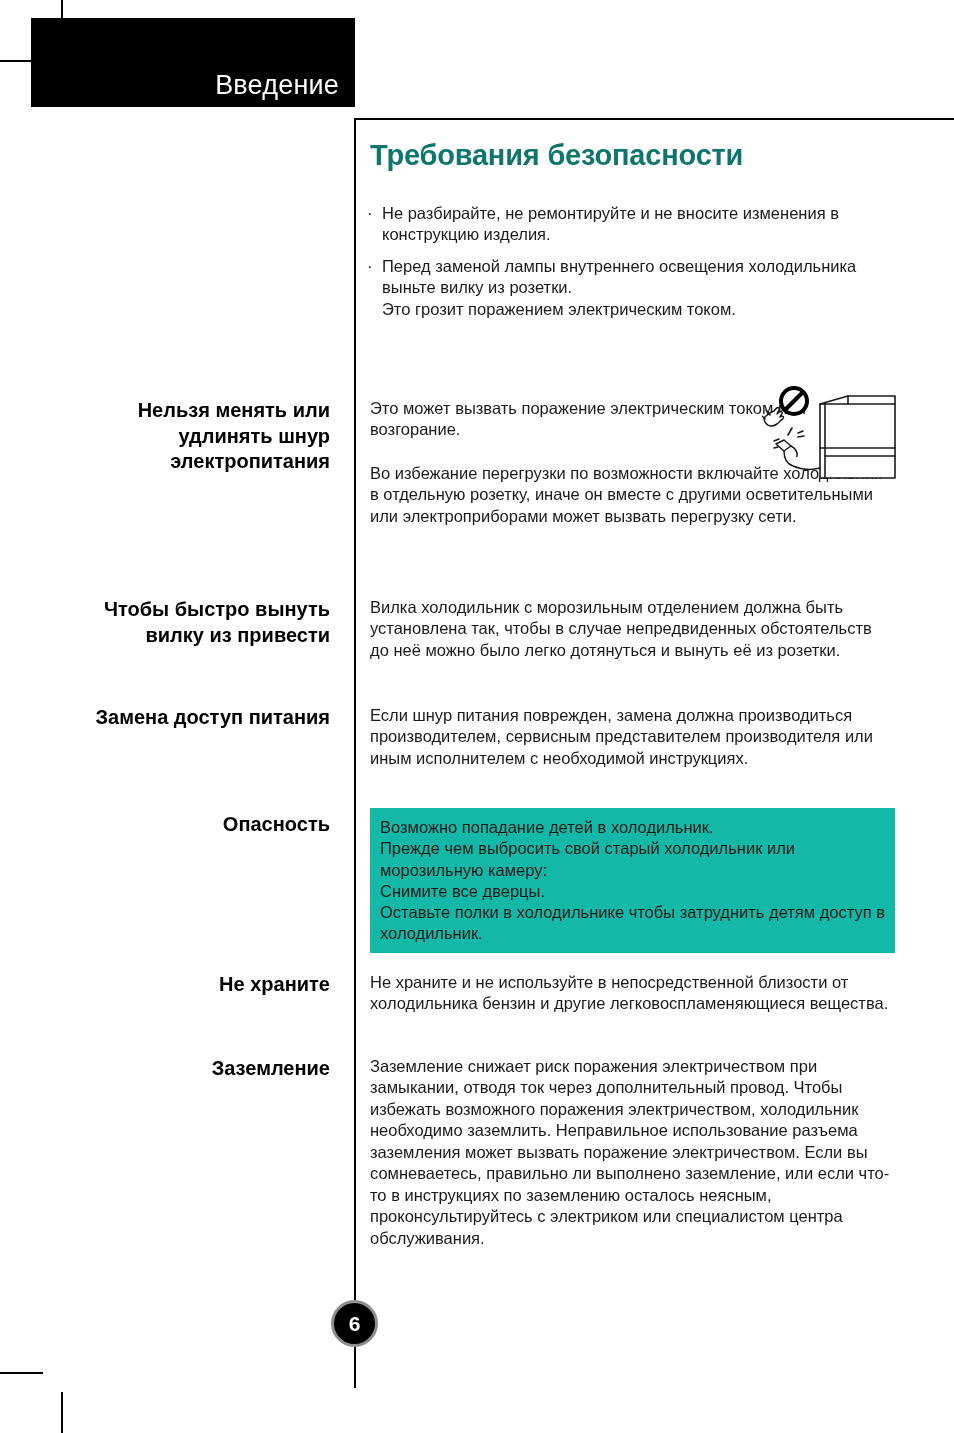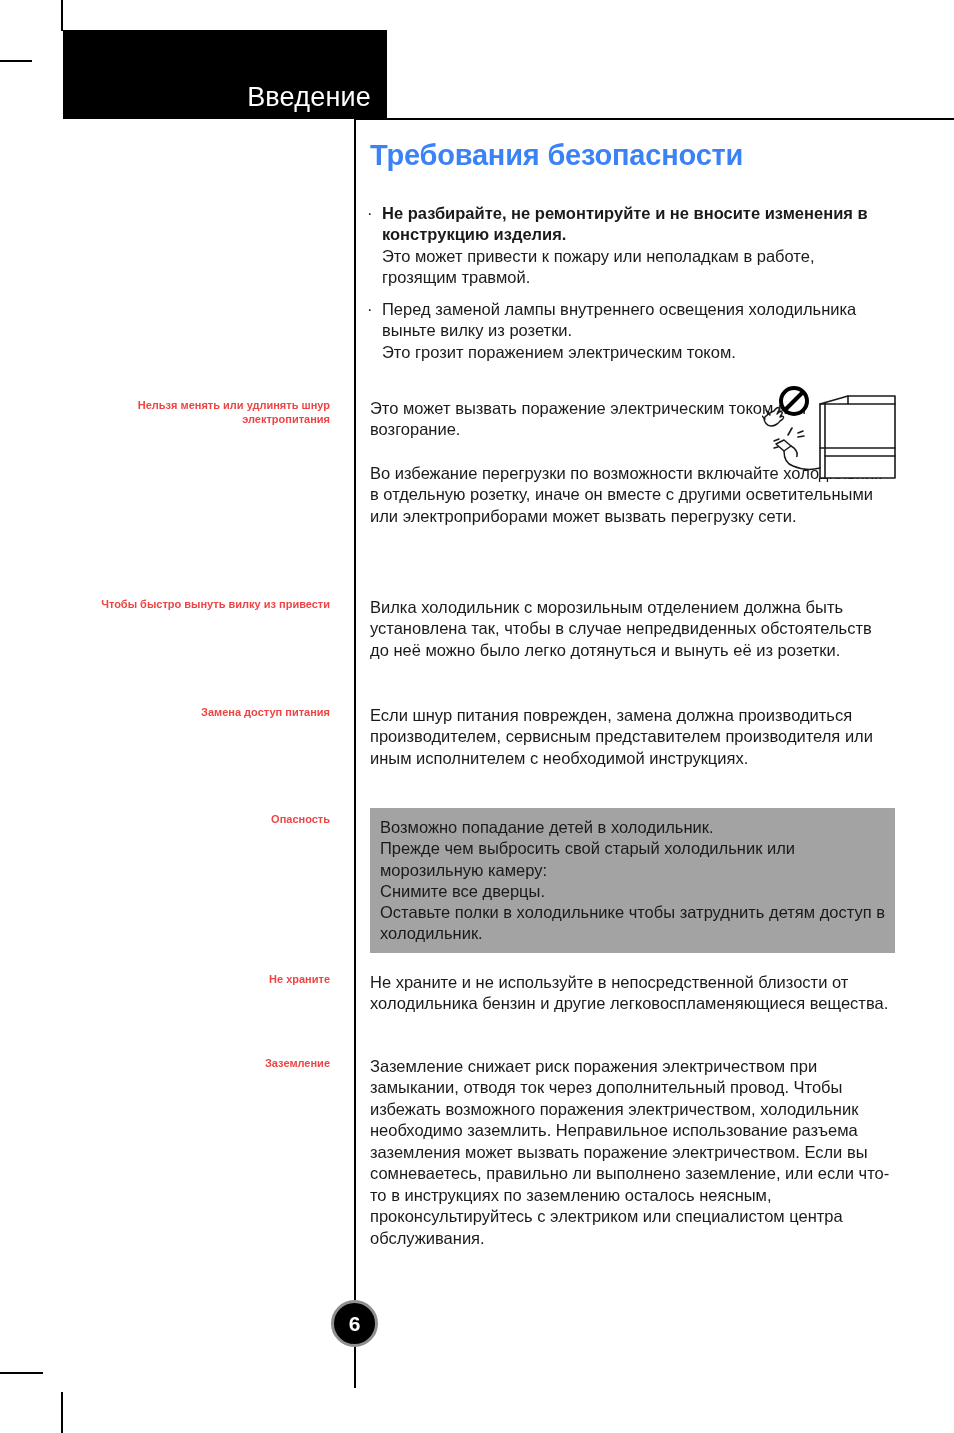--- a/index.html
+++ b/index.html
@@ -26,25 +26,24 @@
   }
   .crop-tl-v { left: 61px;  top: 0;      width: 2px;  height: 31px; }
   .crop-tl-h { left: 0;     top: 60px;   width: 32px; height: 2px; }
   .crop-bl-h { left: 0;     top: 1372px; width: 43px; height: 2px; }
   .crop-bl-v { left: 61px;  top: 1392px; width: 2px;  height: 41px; }
 
   
   .chapter-tab {
     position: absolute;
     left: 31px;
-    top: 30px;
+    top: 18px;
     width: 324px;
     height: 89px;
     background: #000000;
-    margin-left: 32px;
   }
   .chapter-tab-label {
     position: absolute;
     right: 16px;
     bottom: 6px;
     color: #ffffff;
     font-size: 27px;
     font-weight: 400;
     letter-spacing: 0.2px;
     white-space: nowrap;
@@ -69,21 +68,21 @@
   }
 
   
   .page-title {
     position: absolute;
     left: 370px;
     top: 139px;
     font-size: 29px;
     font-weight: bold;
     letter-spacing: -0.2px;
-    color: #3b82f6;
+    color: #0f766e;
   }
 
   
   .bullets {
     position: absolute;
     left: 366px;
     top: 203px;
     width: 520px;
   }
   .bullet {
@@ -96,62 +95,62 @@
   }
   .bullet:last-child { margin-bottom: 0; }
   .bullet .dot {
     position: absolute;
     left: 1px;
     top: 0;
     font-size: 16.5px;
     line-height: 1.30;
   }
   .bullet .lead {
-    font-weight: bold;
+    font-weight: normal;
     margin-top: 24px;
   }
   .bullet .sub {
     font-weight: normal;
   }
 
   
   .section {
     position: absolute;
     left: 0;
     width: 954px;
   }
   .section-label {
     position: absolute;
     left: 60px;
     width: 270px;
     text-align: right;
-    font-size: 11px;
+    font-size: 20px;
     font-weight: bold;
     line-height: 1.28;
-    color: #ef4444;
+    color: #000000;
   }
   .section-body {
     position: absolute;
     left: 370px;
     width: 520px;
     font-size: 16.5px;
     line-height: 1.30;
     color: #1a1a1a;
   }
   .section-body p { margin: 0; }
   .section-body p + p { margin-top: 22px; }
 
   
   .danger-box {
     position: absolute;
     left: 370px;
     top: 808px;
     width: 525px;
     height: 145px;
-    background: #a3a3a3;
+    background: #14b8a6;
   }
   .danger-text {
     position: absolute;
     left: 10px;
     top: 9px;
     width: 508px;
     font-size: 16.5px;
     line-height: 1.29;
     color: #1a1a1a;
   }
@@ -200,21 +199,20 @@
   </div>
 
   <div class="rule-horizontal"></div>
   <div class="rule-vertical"></div>
 
   <div class="page-title">Требования безопасности</div>
 
   <div class="bullets">
     <div class="bullet">
       <span class="dot">·</span><span class="lead">Не разбирайте, не ремонтируйте и не вносите изменения в конструкцию изделия.</span><br>
-      <span class="sub">Это может привести к пожару или неполадкам в работе, грозящим травмой.</span>
     </div>
     <div class="bullet">
       <span class="dot">·</span><span class="sub" style="white-space: pre-line;">Перед заменой лампы внутреннего освещения холодильника выньте вилку из розетки.
 Это грозит поражением электрическим током.</span>
     </div>
   </div>
 
   <div class="section" style="top:398px">
     <div class="section-label" style="top:0">Нельзя менять или удлинять шнур электропитания</div>
     <div class="section-body" style="top:0">

